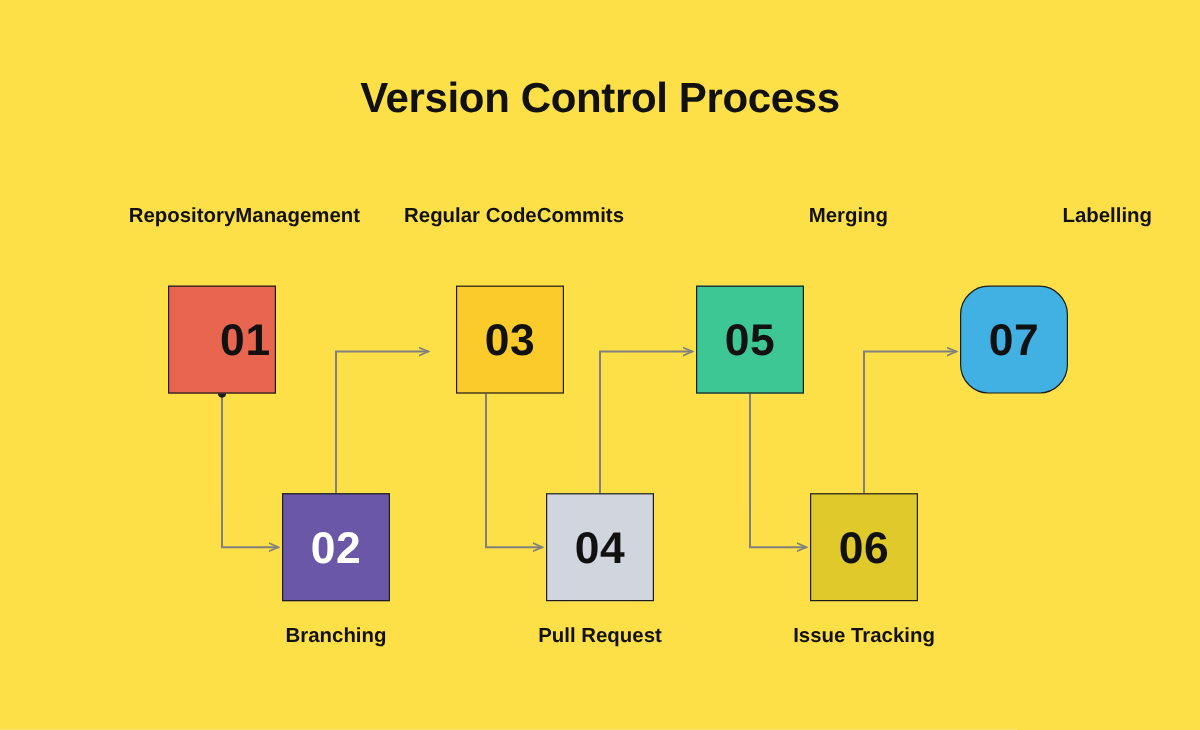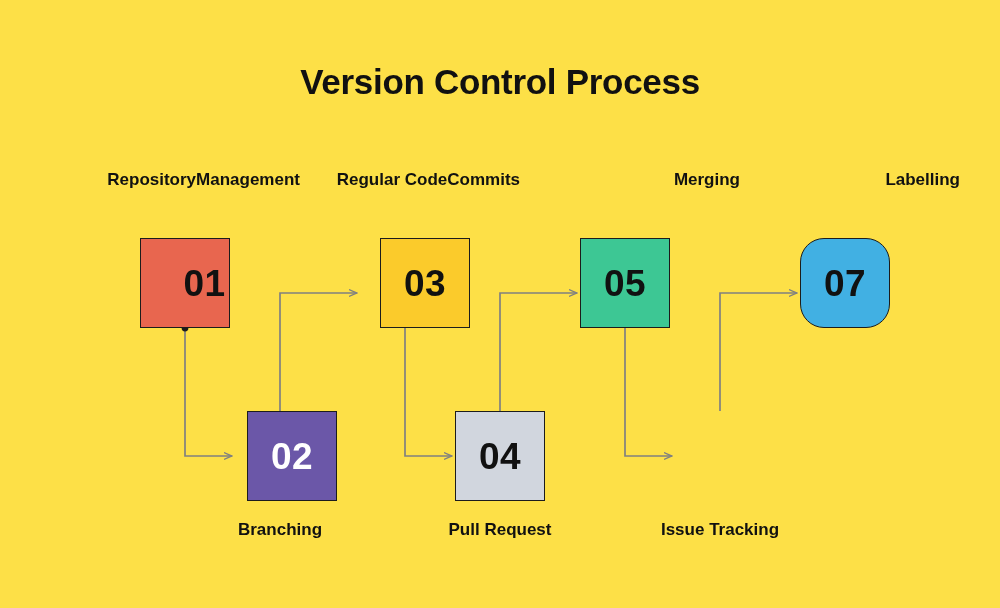--- a/index.html
+++ b/index.html
@@ -114,21 +114,21 @@
   </svg>
 
   <div class="node-label label-top" style="left:70px; top:168px;">
     <span>Repository</span>
     <span>Management</span>
   </div>
   <div class="node" style="left:140px; top:238px; background:#e8664f; color:#111111;padding-left:39px;">
     <span>01</span>
   </div>
 
-  <div class="node" style="left:235px; top:411px; background:#6b57a8; color:#ffffff;margin-left:12px;">
+  <div class="node" style="left:235px; top:411px; background:#6b57a8; color:#ffffff;">
     <span>02</span>
   </div>
   <div class="node-label label-bottom" style="left:165px; top:518px;">
     <span>Branching</span>
   </div>
 
   <div class="node-label label-top" style="left:290px; top:168px;">
     <span>Regular Code</span>
     <span>Commits</span>
   </div>
@@ -143,20 +143,23 @@
     <span>Merging</span>
   </div>
 
   <div class="node-label label-bottom" style="left:385px; top:518px;">
     <span>Pull Request</span>
   </div>
   <div class="node" style="left:580px; top:238px; background:#3dc794; color:#111111;">
     <span>05</span>
   </div>
 
+  <div class="node" style="left:675px; top:411px; background:#e0c92a; color:#111111;">
+    <span>06</span>
+  </div>
   <div class="node-label label-bottom" style="left:605px; top:518px;">
     <span>Issue Tracking</span>
   </div>
 
   <div class="node-label label-top" style="left:730px; top:168px;">
     <span>Labelling</span>
   </div>
   <div class="node" style="left:800px; top:238px; background:#41b0e3; color:#111111;border-radius:24px;">
     <span>07</span>
   </div>

